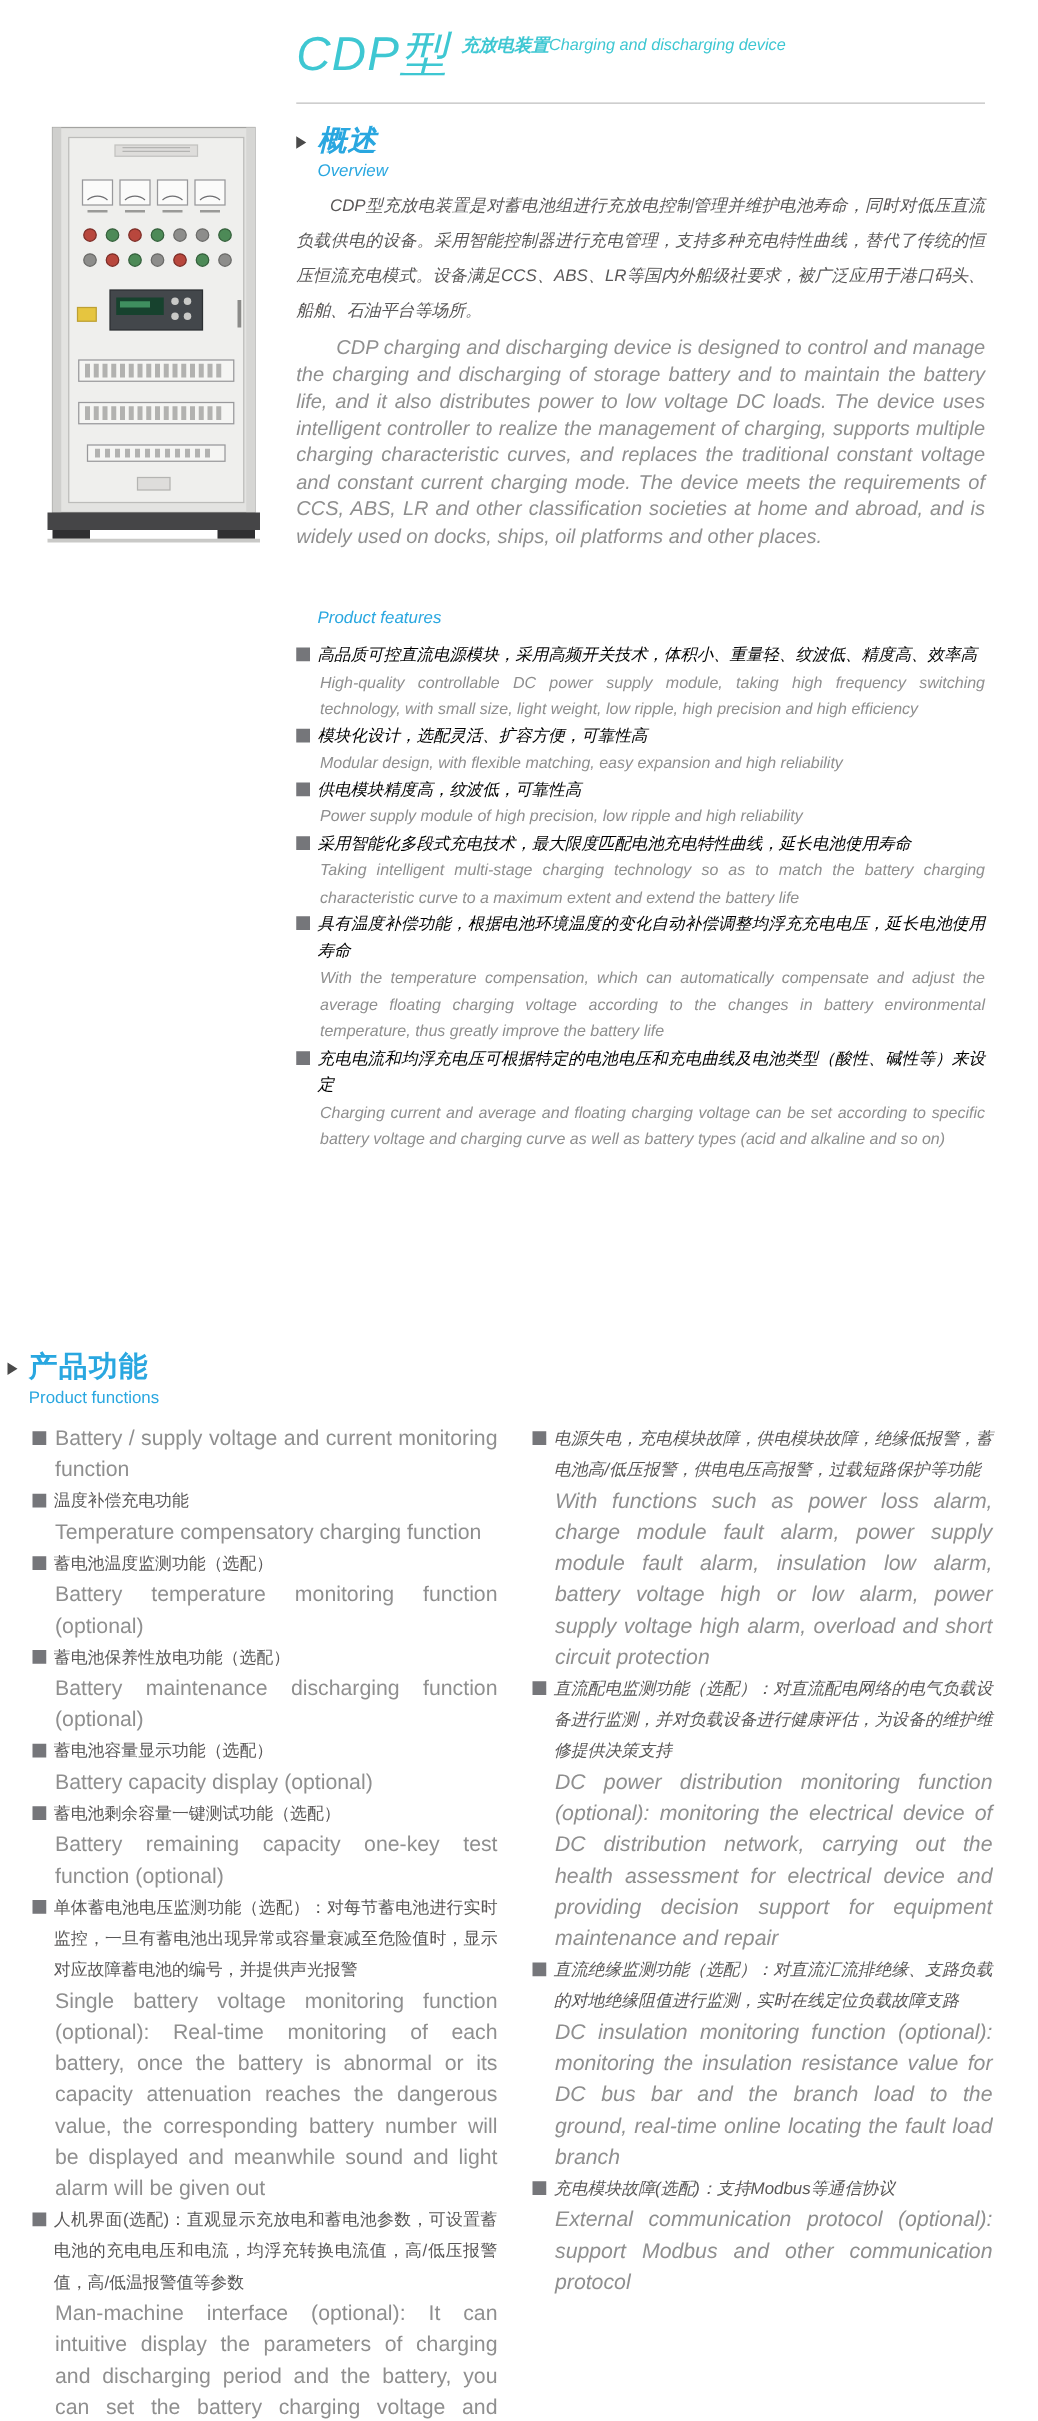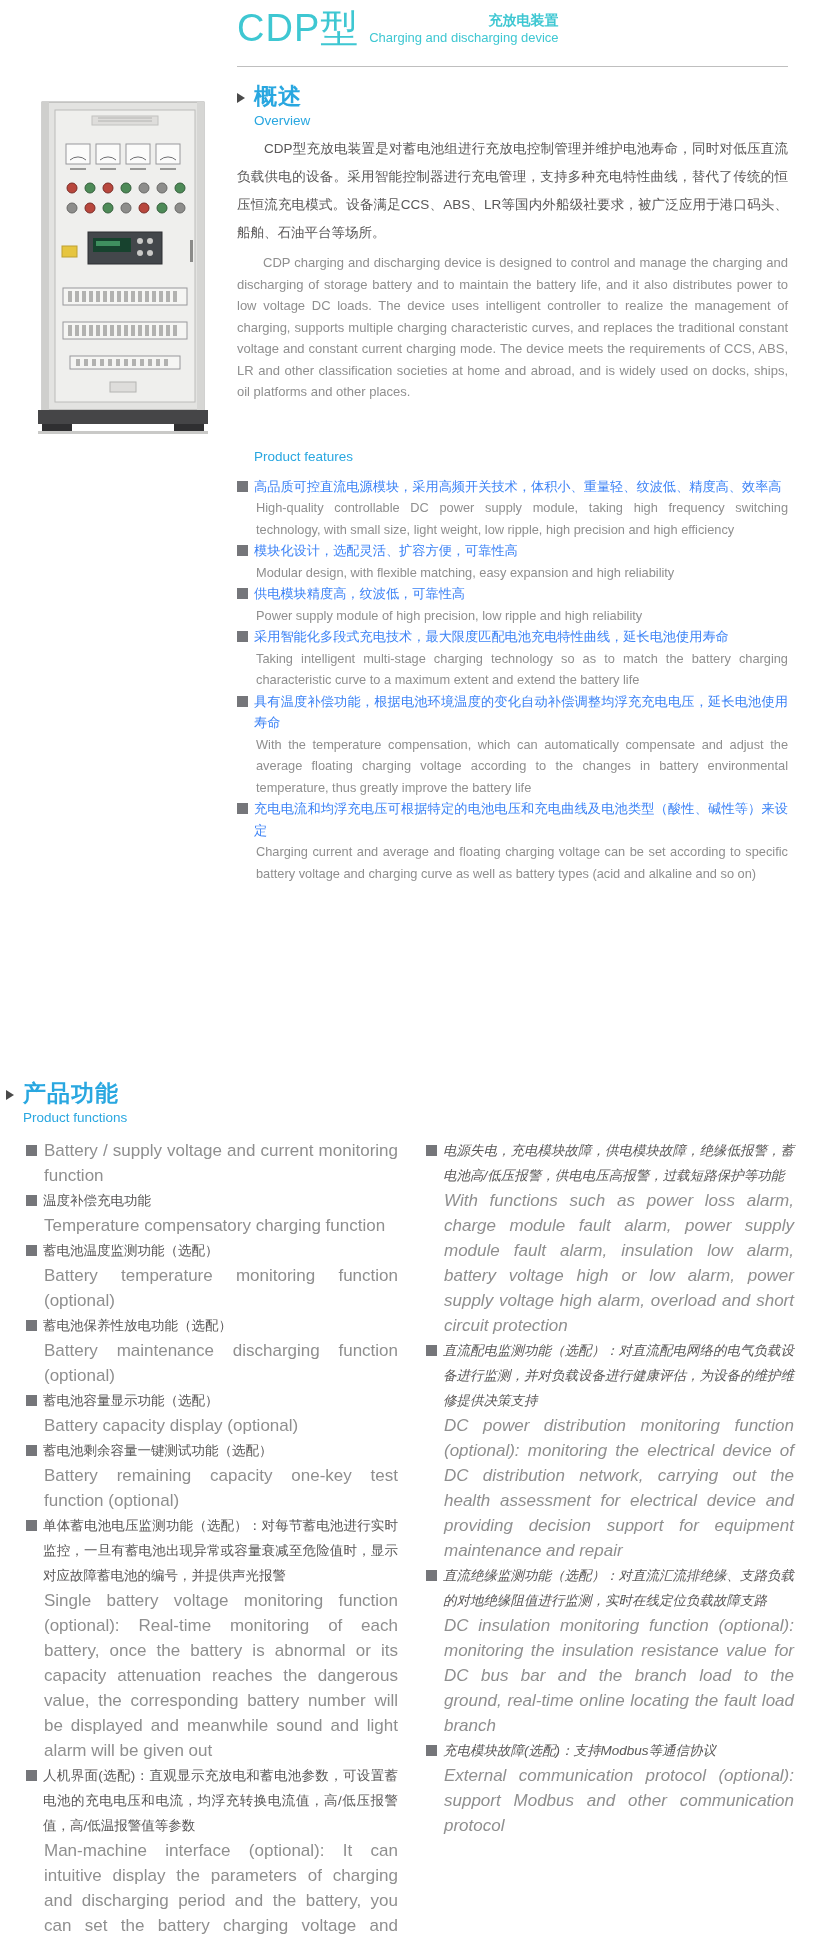--- a/index.html
+++ b/index.html
@@ -8,25 +8,25 @@
     width:830px; height:1937px; position:relative;
     font-family:"Liberation Sans","DejaVu Sans",sans-serif;
     -webkit-font-smoothing:antialiased;
   }
   .page { position:relative; width:830px; height:1937px; overflow:hidden; background:#fff; }
 
   
   .photo { position:absolute; left:30px; top:100px; width:186px; height:335px; }
 
   
-  .right-col { position:absolute; left:237px; top:4px; width:551px; }
+  .right-col { position:absolute; left:237px; top:20px; width:551px;font-style:italic; }
 
   .title-block { display:flex; align-items:flex-start; gap:10px; height:56px; }
   .title-main { font-size:38px; line-height:48px; color:#3ec7d2; letter-spacing:1px; font-weight:400; }
-  .title-sub { display:flex; flex-direction:column; margin-top:7px;align-items:flex-end; }
+  .title-sub { display:flex; flex-direction:row; margin-top:7px; }
   .sub-cn { font-size:14px; font-weight:bold; color:#3ec7d2; line-height:18px; }
   .sub-en { font-size:13px; color:#3ec7d2; line-height:17px; }
 
   .divider { border-top:1px solid #bfbfbf; margin-top:6px; }
 
   .sec-head { margin-top:14px; }
   .sec-row { display:flex; align-items:center; gap:9px; }
   .tri {
     width:0; height:0;
     border-left:8px solid #4a4a4a;
@@ -35,32 +35,32 @@
     margin-top:2px;
   }
   .sec-cn { font-size:23px; color:#29a7e0; font-weight:bold; letter-spacing:1px; }
   .sec-en { margin-left:17px; margin-top:1px; font-size:13.5px; color:#29a7e0; }
 
   .cnp {
     margin-top:7px; font-size:13.5px; line-height:28px; color:#595757;
     text-align:justify; text-indent:2em;
   }
   .enp {
-    margin-top:5px; font-size:13px; line-height:21.5px; color:#8f8f8f;
+    margin-top:5px; font-size:16px; line-height:21.5px; color:#8f8f8f;
     text-align:justify; text-indent:2em;
   }
 
   .features-head { margin-top:46px; }
 
   .feat-list { margin-top:12px; }
   .feat { position:relative; padding-left:17px; }
   .sq {
     position:absolute; left:0; top:5px; width:11px; height:11px; background:#75767a;
   }
-  .feat .cn { font-size:13.2px; line-height:21.5px; color:#3b82f6; text-align:justify; }
+  .feat .cn { font-size:13.2px; line-height:21.5px; color:#000000; text-align:justify; }
   .feat .en { font-size:12.8px; line-height:21.5px; color:#8f8f8f; text-align:justify; padding-left:2px; }
 
   
   .functions { position:absolute; left:6px; top:1078px; width:800px; }
   .func-cols { display:flex; gap:28px; margin-top:13px; padding-left:20px; }
   .func-col-left  { width:372px; }
   .func-col-right { width:368px;font-style:italic; }
   .func { position:relative; padding-left:17px; }
   .func .sq { top:7px; }
   .func .cn { font-size:13.5px; line-height:25px; color:#595757; text-align:justify; }

